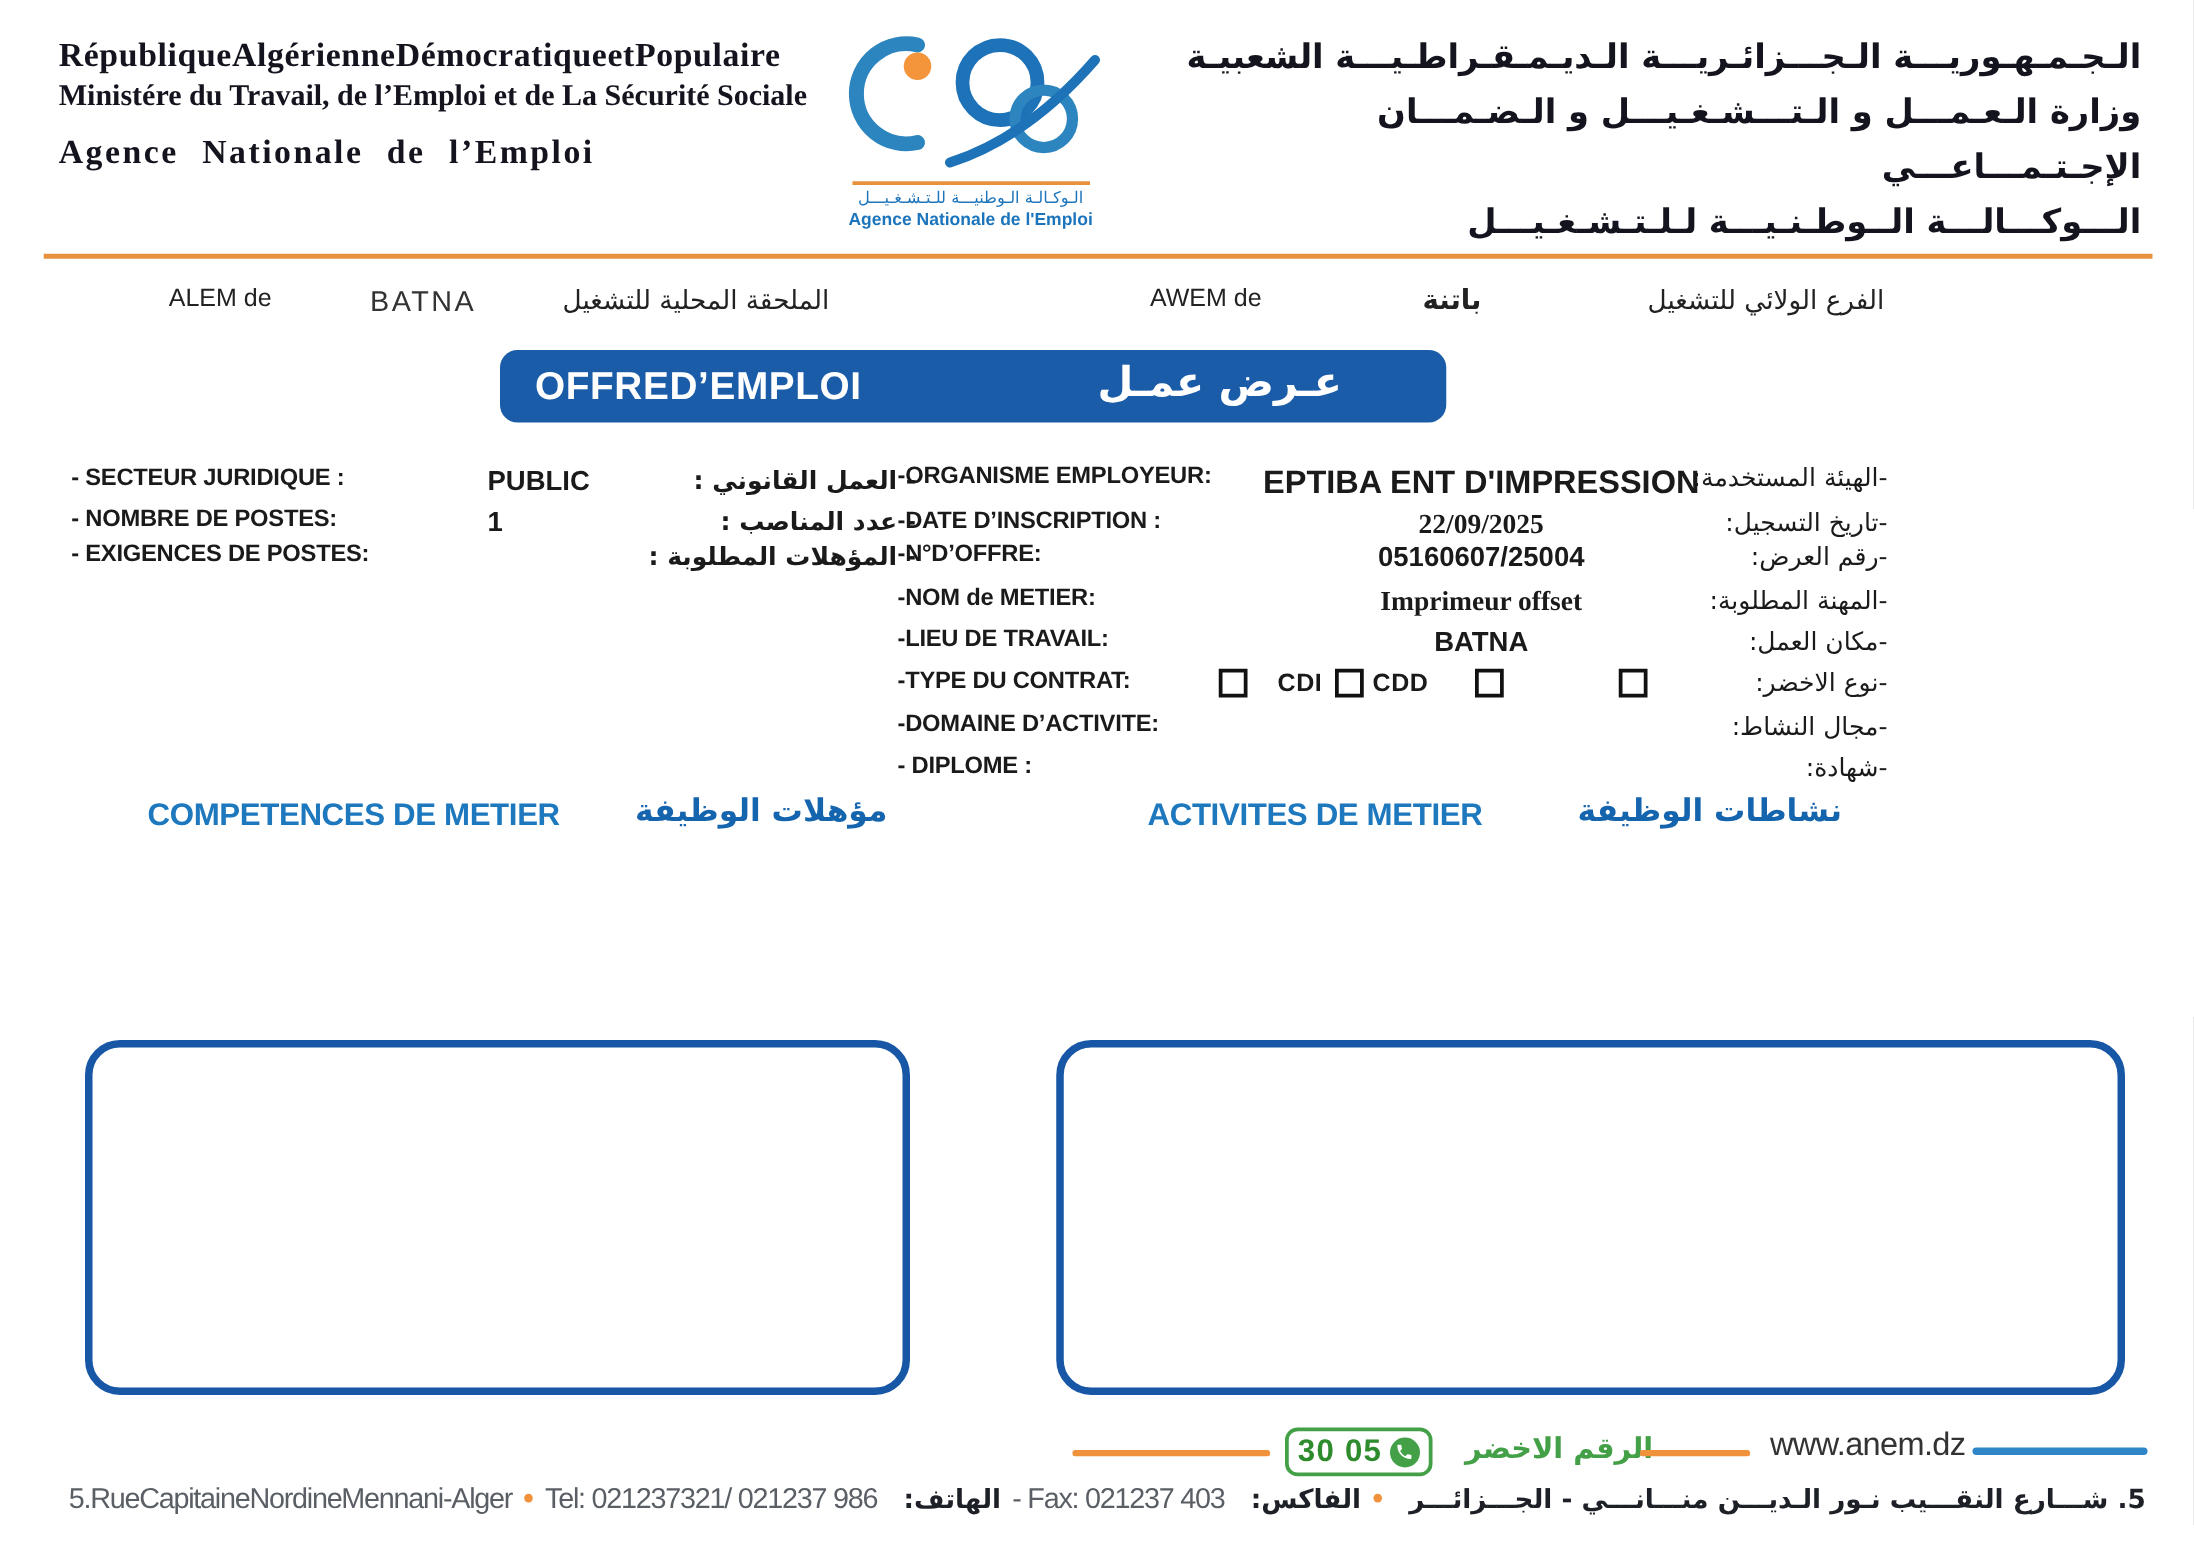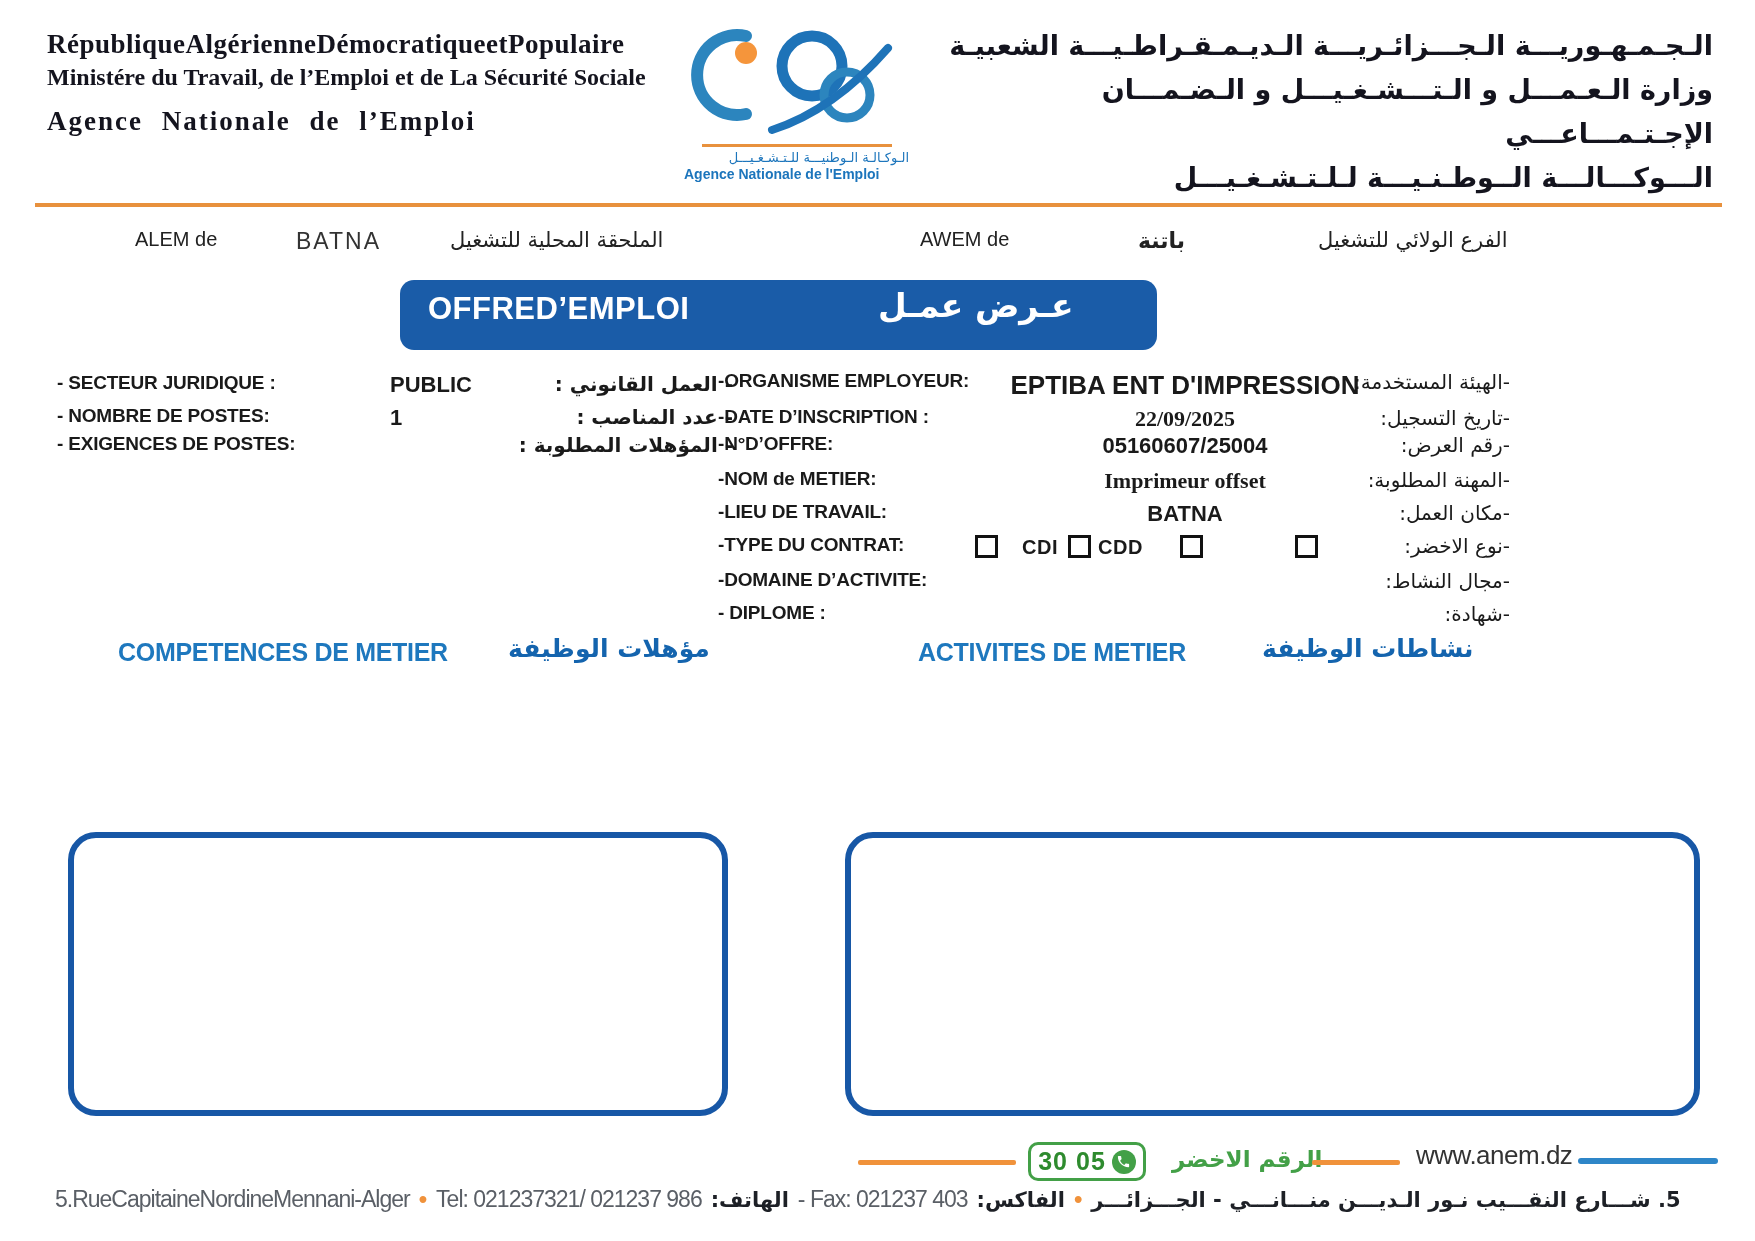--- a/index.html
+++ b/index.html
@@ -11,38 +11,38 @@
   .abs { position:absolute; }
   .ar { font-family:"DejaVu Sans", sans-serif; }
 
   
   .hdr-fr { left:47px; top:28px; width:600px; }
   .hdr-fr .l1 { font:700 27px/1.25 "Liberation Serif", serif; letter-spacing:.5px; color:#14141e; }
   .hdr-fr .l2 { font:700 24px/1.3 "Liberation Serif", serif; color:#14141e; }
   .hdr-fr .l3 { font:700 27px/1.2 "Liberation Serif", serif; margin-top:12px; word-spacing:10px; letter-spacing:2px; color:#14141e; }
   .hdr-ar { right:42px; top:24px; width:820px; text-align:right; direction:rtl;
             font:700 27px/44px "DejaVu Sans", sans-serif; color:#14141e; }
-  .logo-wrap { left:684px; top:18px; width:225px; }
+  .logo-wrap { left:664px; top:18px; width:225px; text-align:center; }
   .logo-line { width:190px; height:3px; background:#E8913D; margin:4px auto 3px; }
   .logo-cap-ar { font:400 13px/16px "DejaVu Sans", sans-serif; color:#1C75BC; direction:rtl; }
   .logo-cap-fr { font:700 14px/17px "Liberation Sans", sans-serif; color:#1C75BC; }
 
   .divider { left:35px; top:203px; width:1687px; height:4px; background:#E8913D; }
 
   
   .ag-item { top:228px; font-size:20px; color:#222; }
   .a-alem  { left:135px; }
   .a-batna { left:296px; font-size:23px; letter-spacing:2px; color:#333; }
   .a-alem-ar { left:450px; font-size:21px; direction:rtl; }
   .a-awem { left:920px; }
   .a-batna-ar { left:1138px; font-weight:700; font-size:22px; direction:rtl; }
   .a-awem-ar { left:1318px; font-size:21px; direction:rtl; }
 
   
-  .banner { left:400px; top:280px; width:757px; height:70px; background:#1A5CA8;
+  .banner { left:400px; top:280px; width:757px; height:58px; background:#1A5CA8;
             border-radius:14px; color:#fff; }
   .banner-fr { position:absolute; left:28px; top:11px; font-size:31px; font-weight:700; letter-spacing:.5px; }
   .banner-ar { position:absolute; left:478px; top:6px; font-size:33px; font-weight:700;
                font-family:"DejaVu Sans", sans-serif; direction:rtl; }
 
   
   .frow { position:absolute; left:0; width:1755px; height:32px; }
   .llabel { position:absolute; left:57px;  font-size:19px; font-weight:700; letter-spacing:-.2px; }
   .lvalue { position:absolute; left:390px; width:145px; font-size:22px; font-weight:700; }
   .lalabel{ position:absolute; right:1022px; font-size:20px; font-weight:700; direction:rtl; }
@@ -72,21 +72,21 @@
   .badge-num { font-size:25px; font-weight:700; color:#2E8B2E; letter-spacing:1px; }
   .badge-phone { width:24px; height:24px; border-radius:50%; background:#43A047;
                  display:flex; align-items:center; justify-content:center; }
   .green-lab { left:1172px; top:1146px; font-size:23px; font-weight:700; color:#43A047; direction:rtl; }
   .website { left:1416px; top:1140px; font-size:26px; color:#333; letter-spacing:-.5px; text-decoration:none; }
   .b-dash { left:1578px; top:1158px; width:140px; height:6px; background:#2E86C8; border-radius:3px; }
 
   .addr-row { left:55px; top:1185px; width:1400px; display:flex; align-items:baseline;
               gap:9px; white-space:nowrap; }
   .addr-gray { color:#5a5f66; font-size:23px; letter-spacing:-1px; }
-  .addr-ar   { color:#1d2026; font-size:21px; font-weight:700; }
+  .addr-ar   { color:#1d2026; font-size:21px; font-weight:700;margin-left:12px; }
   .addr-dot  { color:#F0923B; font-size:24px; font-weight:700; }
 </style>
 </head>
 <body>
 
 <div id="page">
 
   <div class="abs hdr-fr">
     <div class="l1">RépubliqueAlgérienneDémocratiqueetPopulaire</div>
     <div class="l2">Ministére du Travail, de l’Emploi et de La Sécurité Sociale</div>

